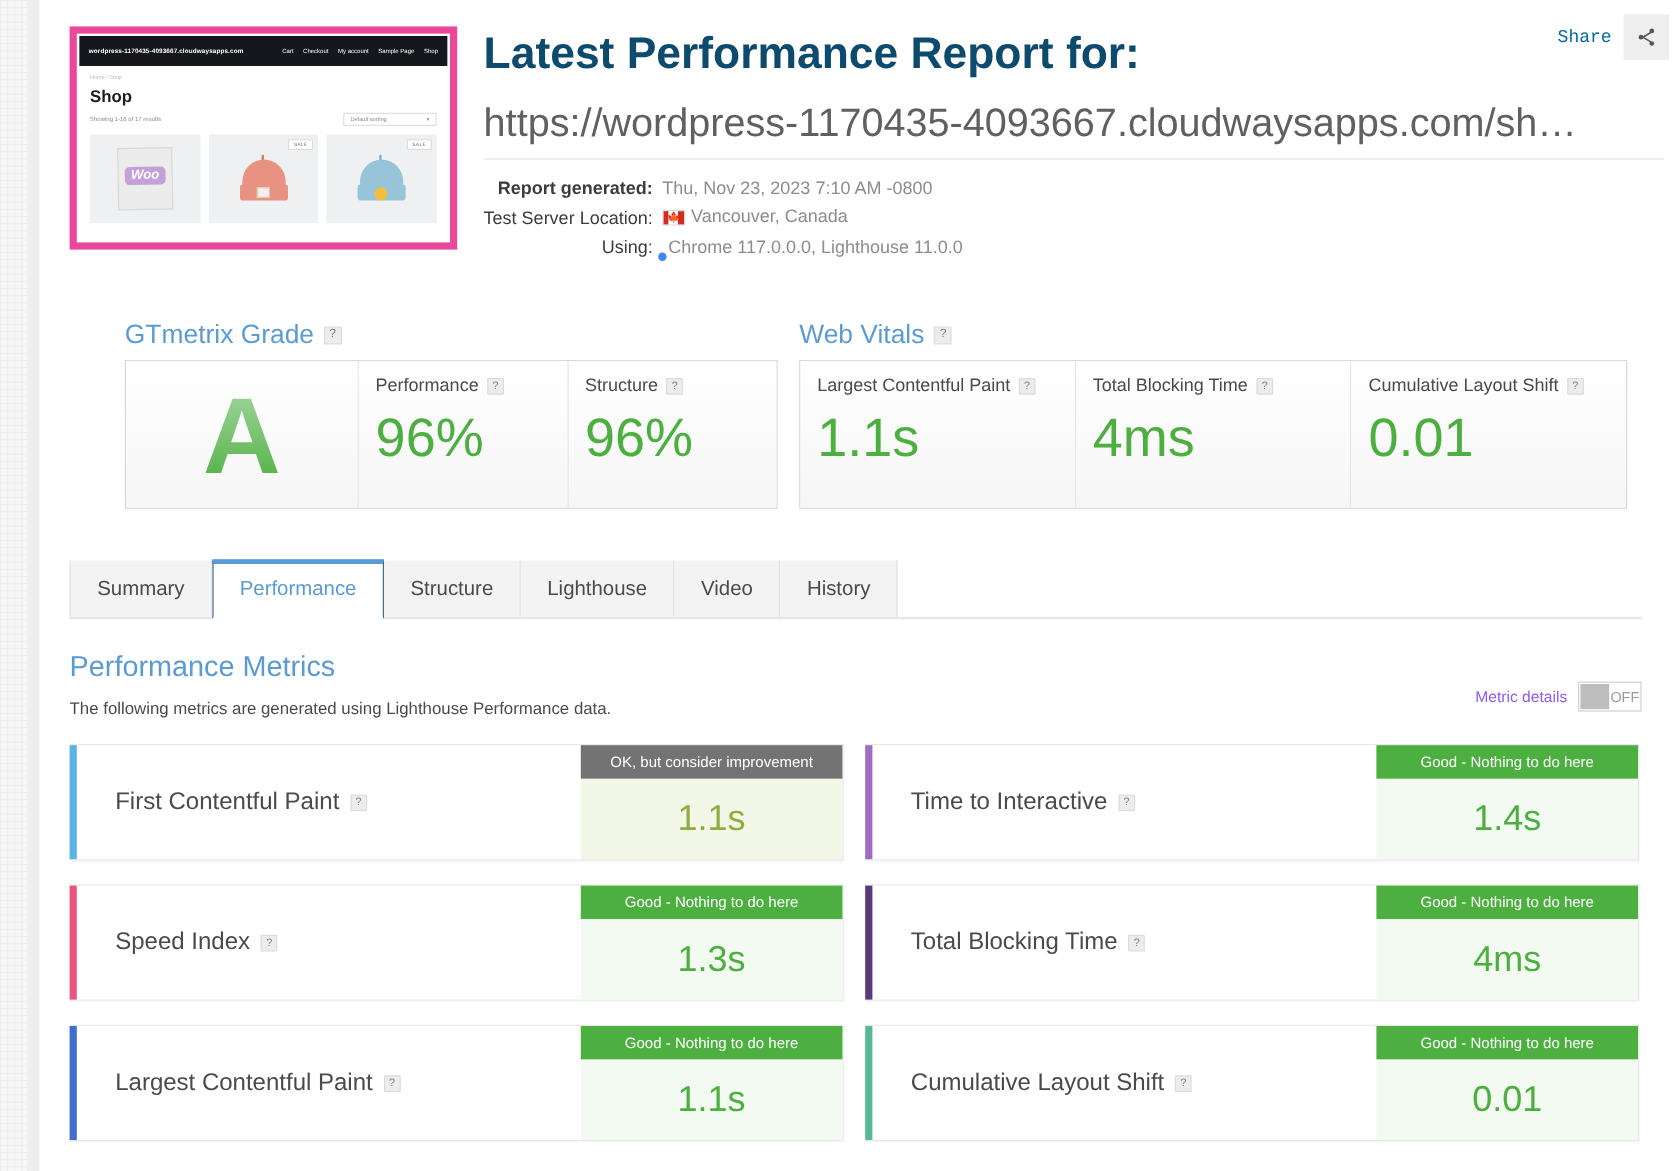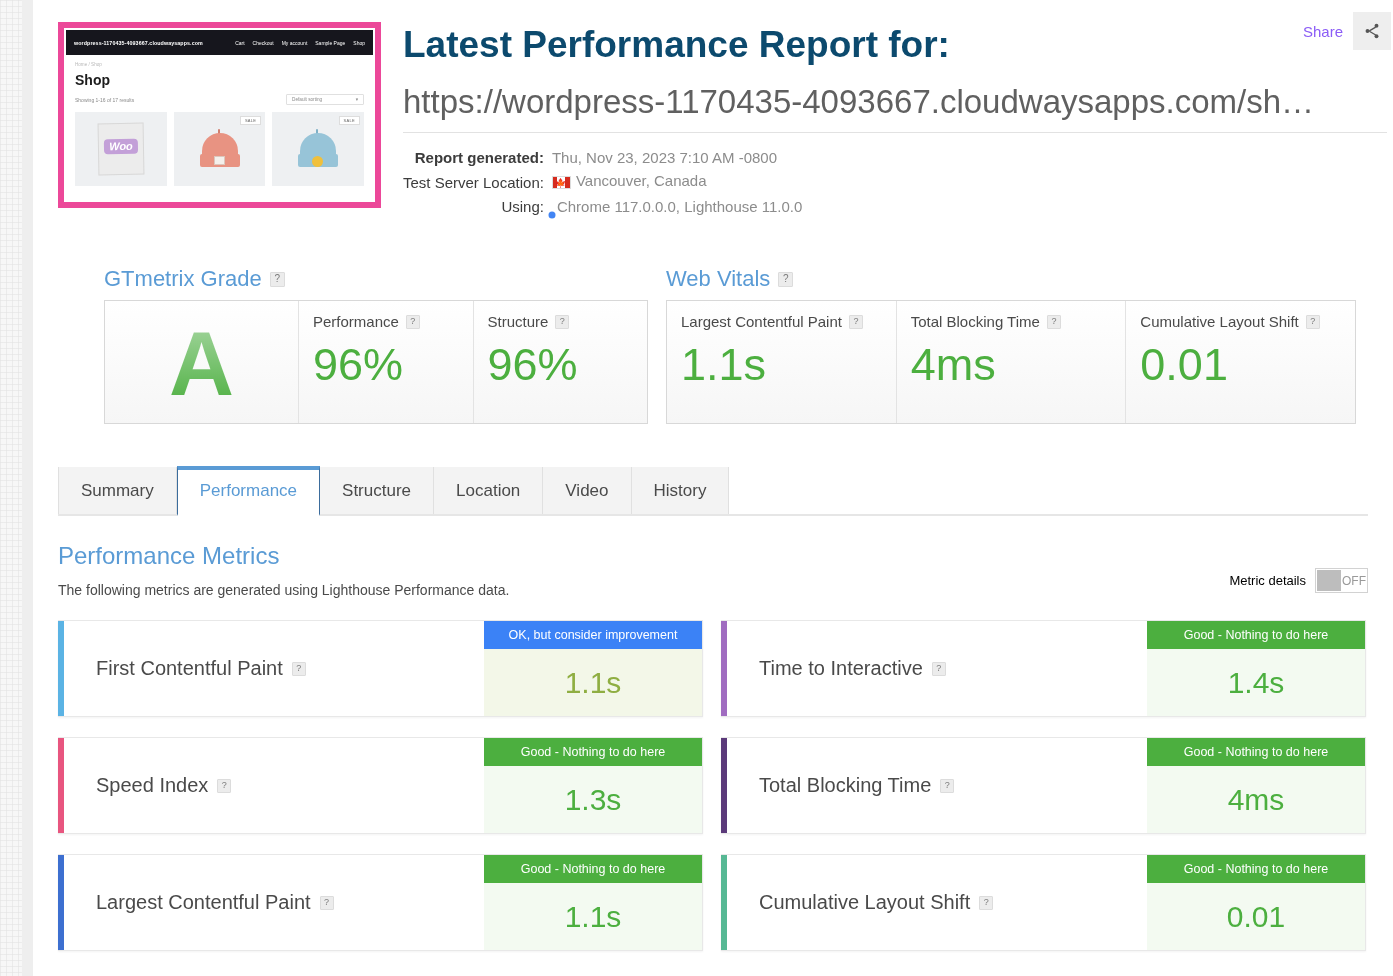--- a/index.html
+++ b/index.html
@@ -51,21 +51,22 @@
 
   .share-box {
     position: absolute;
     right: 2px; top: 12px;
     display: flex;
     align-items: center;
     gap: 10px;
   }
   .share-label {
     font-size: 15px;
-    color: #8b5cf6;
+    color: #0369a1;
+    font-family: Liberation Mono, monospace;
   }
   .share-btn {
     width: 38px; height: 38px;
     background: #eeeeee;
     display: flex;
     align-items: center;
     justify-content: center;
     cursor: pointer;
   }
 
@@ -459,21 +460,21 @@
   }
   .toggle-wrap {
     position: absolute;
     right: 0; top: 26px;
     display: flex;
     align-items: center;
     gap: 9px;
   }
   .toggle-label {
     font-size: 13px;
-    color: #000000;
+    color: #8b5cf6;
   }
   .toggle {
     width: 53px; height: 25px;
     border: 1px solid #d2d2d2;
     background: #ffffff;
     display: flex;
     align-items: center;
     cursor: pointer;
   }
   .toggle .knob {
@@ -537,21 +538,21 @@
     flex: 1;
     display: flex;
     align-items: center;
     justify-content: center;
     font-size: 30px;
     line-height: 1;
   }
 
   .grade-good .score-banner { background: #4caf3f; }
   .grade-good .score-body   { background: #f3faf1; color: #4caf3f; }
-  .grade-ok   .score-banner { background: #3b82f6; }
+  .grade-ok   .score-banner { background: #737373; }
   .grade-ok   .score-body   { background: #f3f7e8; color: #8fae42; }
 
   .bottom-rule {
     margin: 26px 0 0 25px;
     width: 1310px;
     border-top: 1px solid #e2e2e2;
   }
 </style>
 </head>
 <body>
@@ -726,21 +727,21 @@
         </div>
       </div>
     </div>
 
   </div>
 
   <div class="tabs">
     <div class="tab">Summary</div>
     <div class="tab active">Performance</div>
     <div class="tab">Structure</div>
-    <div class="tab">Location</div>
+    <div class="tab">Lighthouse</div>
     <div class="tab">Video</div>
     <div class="tab">History</div>
   </div>
 
   <div class="metrics-head">
     <div class="metrics-title">Performance Metrics</div>
     <div class="metrics-sub">The following metrics are generated using Lighthouse Performance data.</div>
     <div class="toggle-wrap">
       <span class="toggle-label">Metric details</span>
       <span class="toggle">

